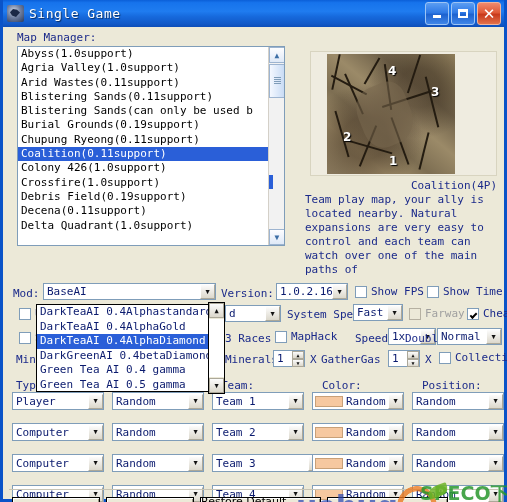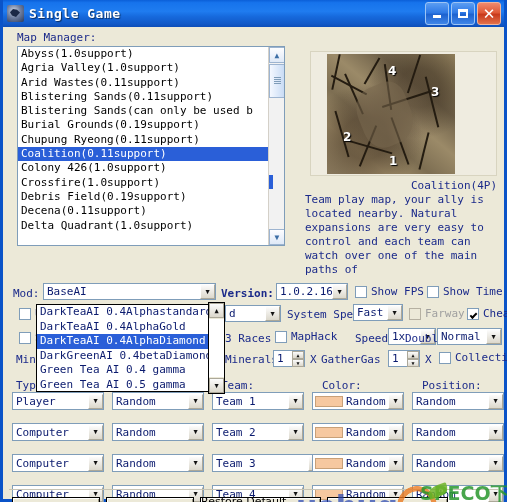--- a/index.html
+++ b/index.html
@@ -28,21 +28,21 @@
   #title-icon{
     width:17px;height:17px;margin-left:4px;margin-right:5px;
     background:radial-gradient(circle at 40% 35%,#cfd8e8 0%,#6f7fa0 45%,#2b3a5c 100%);
     border-radius:2px;position:relative;flex:none;
   }
   #title-icon:after{
     content:"";position:absolute;left:3px;top:4px;width:10px;height:8px;
     background:#1b2947;clip-path:polygon(0 40%,30% 0,70% 10%,100% 45%,60% 100%,20% 80%);
   }
   #title-text{
-    color:#fff;font-weight:bold;font-size:13px;letter-spacing:.5px;
+    color:#fff;font-weight:normal;font-size:13px;letter-spacing:.5px;
     text-shadow:1px 1px 1px rgba(0,0,0,.55);
     font-family:"DejaVu Sans Mono","Liberation Mono",monospace;
   }
   #title-buttons{position:absolute;right:3px;top:2px;display:flex;gap:2px;}
   .tbtn{
     width:22px;height:21px;border-radius:3px;
     border:1px solid #0a3f9e;
     display:flex;align-items:center;justify-content:center;
     position:relative;
   }
@@ -301,21 +301,21 @@
       </div>
     </div>
     <div id="preview-name" class="lbl lbl-blue">Coalition(4P)</div>
     <div id="preview-desc">Team play map, your ally is located nearby. Natural expansions are very easy to control and each team can watch over one of the main paths of</div>
 
     <div class="lbl lbl-blue" style="position:absolute;left:10px;top:260px;">Mod:</div>
     <div class="combo" style="left:40px;top:256px;width:173px;">
       <span class="txt">BaseAI</span>
       <span class="arw">▼</span>
     </div>
-    <div class="lbl lbl-blue" style="position:absolute;left:218px;top:260px;font-weight:bold;">Version:</div>
+    <div class="lbl lbl-blue" style="position:absolute;left:218px;top:260px;">Version:</div>
     <div class="combo" style="left:273px;top:256px;width:72px;">
       <span class="txt">1.0.2.16223</span>
       <span class="arw">▼</span>
     </div>
     <div class="chk" style="left:352px;top:258px;">
       <span class="box"></span>
       <span class="lbl lbl-blue">Show FPS</span>
     </div>
     <div class="chk" style="left:424px;top:258px;">
       <span class="box"></span>

